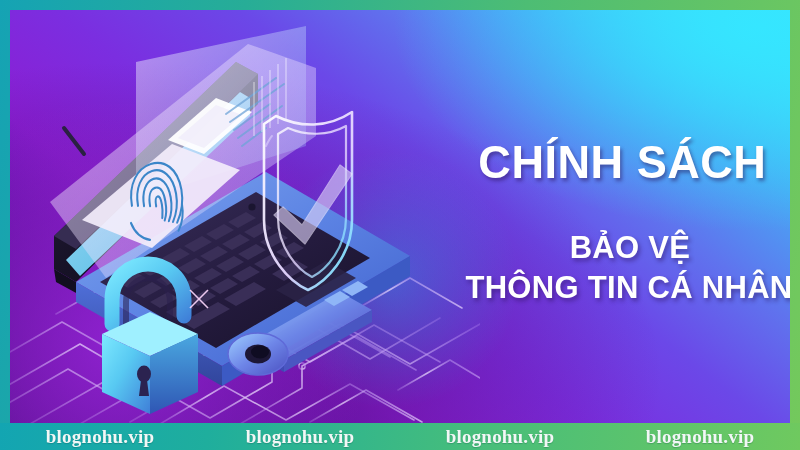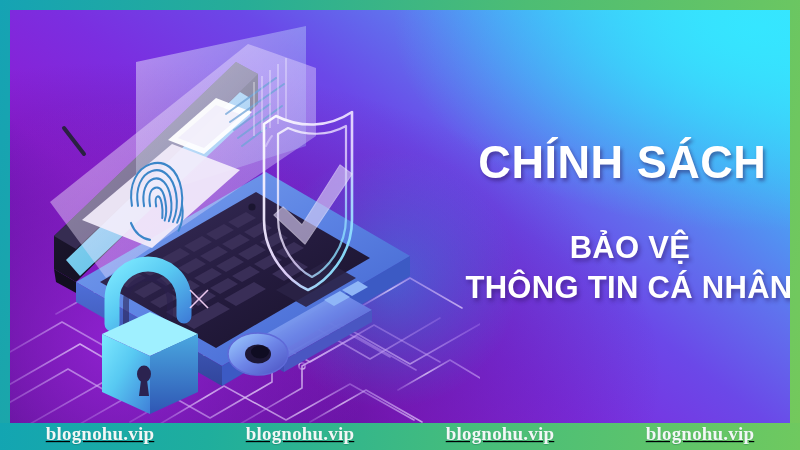--- a/index.html
+++ b/index.html
@@ -79,21 +79,21 @@
     text-align:center;color:#ffffff;
     font-size:31px;font-weight:bold;letter-spacing:.3px;line-height:1;
     text-shadow:2px 3px 4px rgba(40,10,80,.45);
     white-space:nowrap;
   }
 
   
   #wmbar{
     position:absolute;left:0;bottom:0;width:800px;height:27px;
     background:linear-gradient(95deg,#13a5b2 0%,#1fae9d 26%,#45bd7c 58%,#6fc95f 100%);
-    display:flex;align-items:flex-start;text-decoration:underline;
+    display:flex;align-items:center;
   }
   .wm{
     flex:1 1 0;text-align:center;
     font-family:"Liberation Serif",serif;
     font-weight:bold;font-size:19px;color:#f2f7f6;
     letter-spacing:.2px;
     text-shadow:0 1px 1px rgba(0,60,60,.25);
   }
 </style>
 </head>

